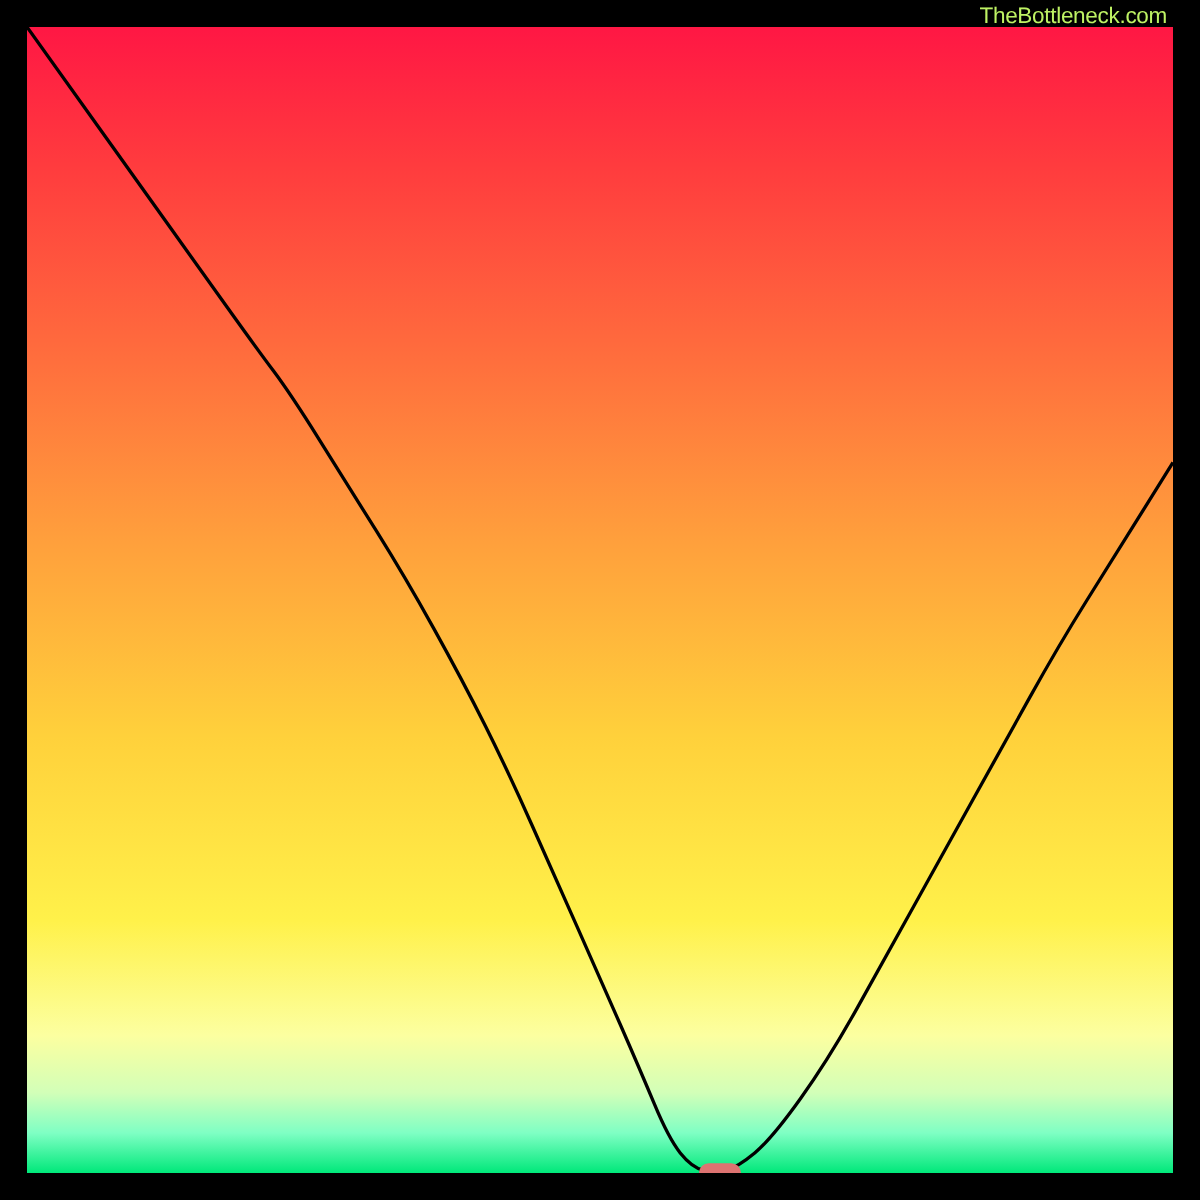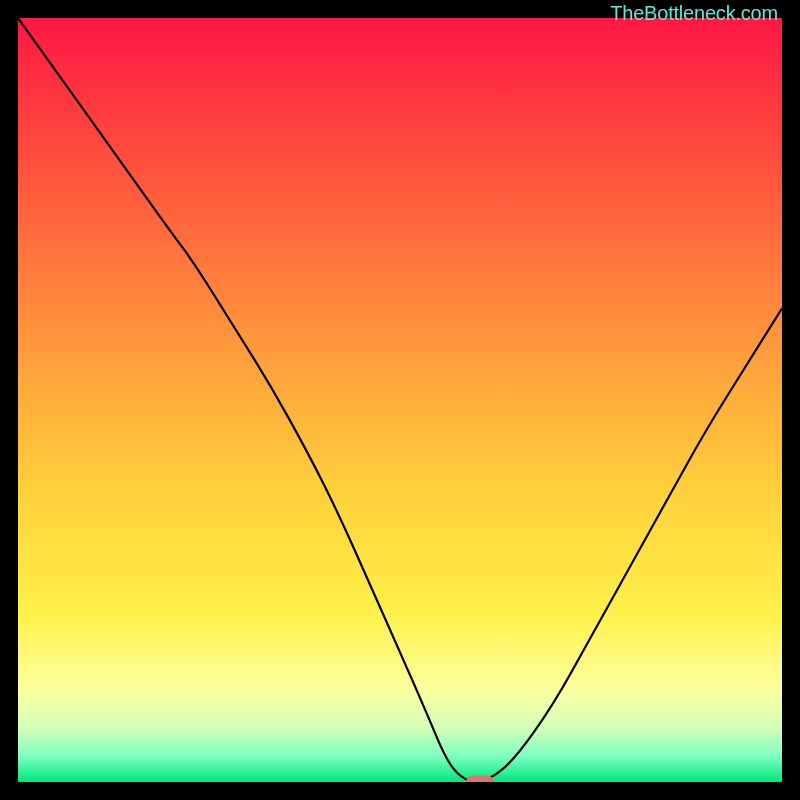--- a/index.html
+++ b/index.html
@@ -28,22 +28,22 @@
     position: absolute;
     left: 0;
     top: 0;
     width: 100%;
     height: 100%;
   }
   .watermark {
     position: absolute;
     top: 2px;
     right: 22px;
-    color: #5eead4;
-    font-size: 20px;
+    color: #bef264;
+    font-size: 15px;
     font-weight: normal;
     letter-spacing: -0.2px;
   }
   .curve-svg {
     position: absolute;
     left: 0;
     top: 0;
     width: 100%;
     height: 100%;
   }

